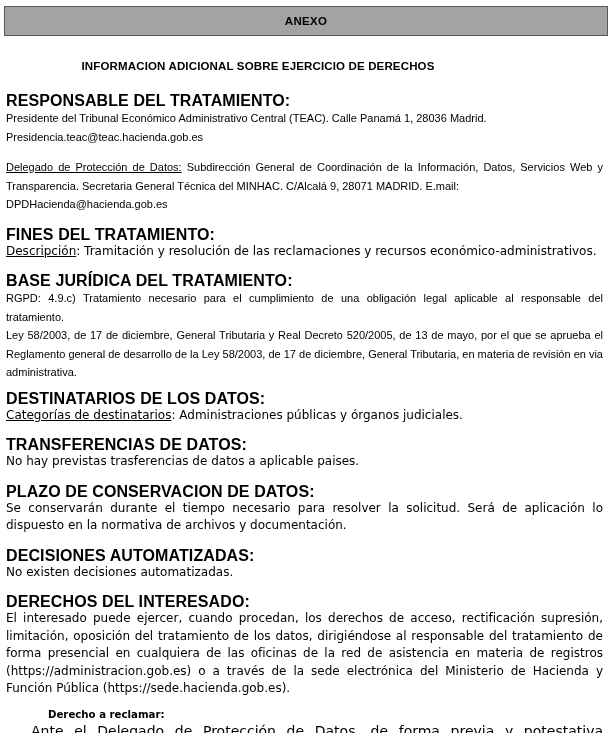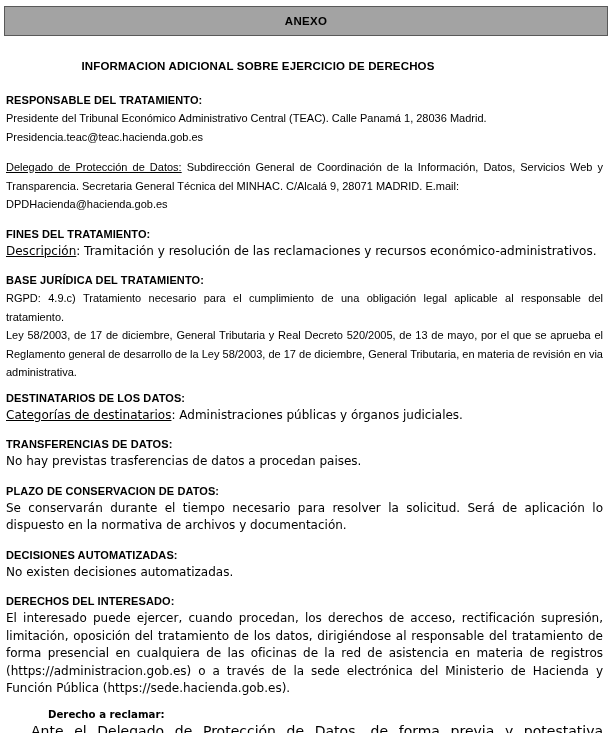--- a/index.html
+++ b/index.html
@@ -63,21 +63,21 @@
   
   .body-wrap {
     position: absolute;
     left: 6px;
     top: 92px;
     width: 597px;
   }
 
   h2.section-head {
     font-family: "Liberation Sans", sans-serif;
-    font-size: 11px;
+    font-size: 16px;
     font-weight: bold;
     margin: 0;
     padding: 0;
     line-height: 17px;
     letter-spacing: 0.1px;
   }
 
   
   p.para-a {
     font-family: "Liberation Sans", sans-serif;
@@ -157,21 +157,21 @@
     <p class="para-a">Ley 58/2003, de 17 de diciembre, General Tributaria y Real Decreto 520/2005, de 13 de mayo, por el que se aprueba el Reglamento general de desarrollo de la Ley 58/2003, de 17 de diciembre, General Tributaria, en materia de revisión en via administrativa.</p>
 
     <div class="gap-sm"></div>
 
     <h2 class="section-head">DESTINATARIOS DE LOS DATOS:</h2>
     <p class="para-c nojust"><u class="uline">Categorías de destinatarios</u><span>: Administraciones públicas y órganos judiciales.</span></p>
 
     <div class="gap-md"></div>
 
     <h2 class="section-head">TRANSFERENCIAS DE DATOS:</h2>
-    <p class="para-c nojust">No hay previstas trasferencias de datos a procedan paises.</p>
+    <p class="para-c nojust">No hay previstas trasferencias de datos a aplicable paises.</p>
 
     <div class="gap-md"></div>
 
     <h2 class="section-head">PLAZO DE CONSERVACION DE DATOS:</h2>
     <p class="para-c">Se conservarán durante el tiempo necesario para resolver la solicitud. Será de aplicación lo dispuesto en la normativa de archivos y documentación.</p>
 
     <div class="gap-md"></div>
 
     <h2 class="section-head">DECISIONES AUTOMATIZADAS:</h2>
     <p class="para-c nojust">No existen decisiones automatizadas.</p>

